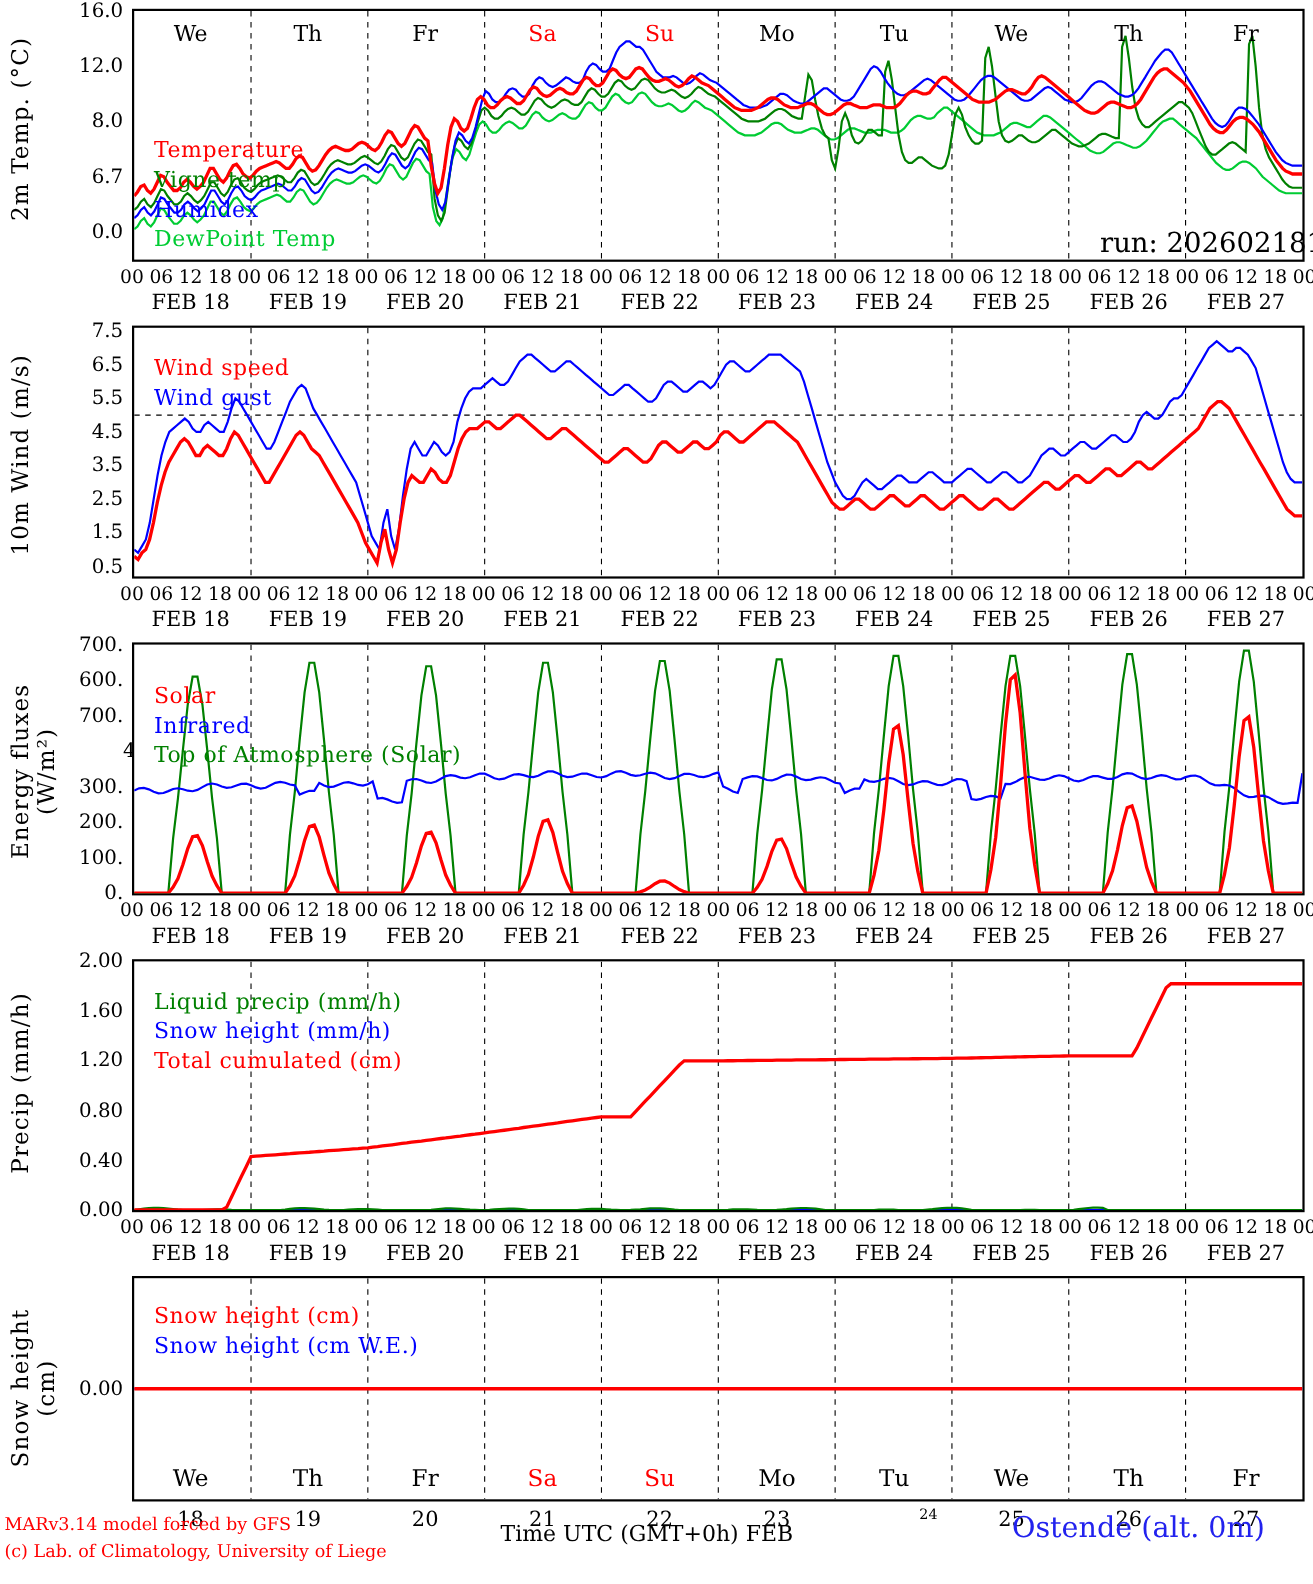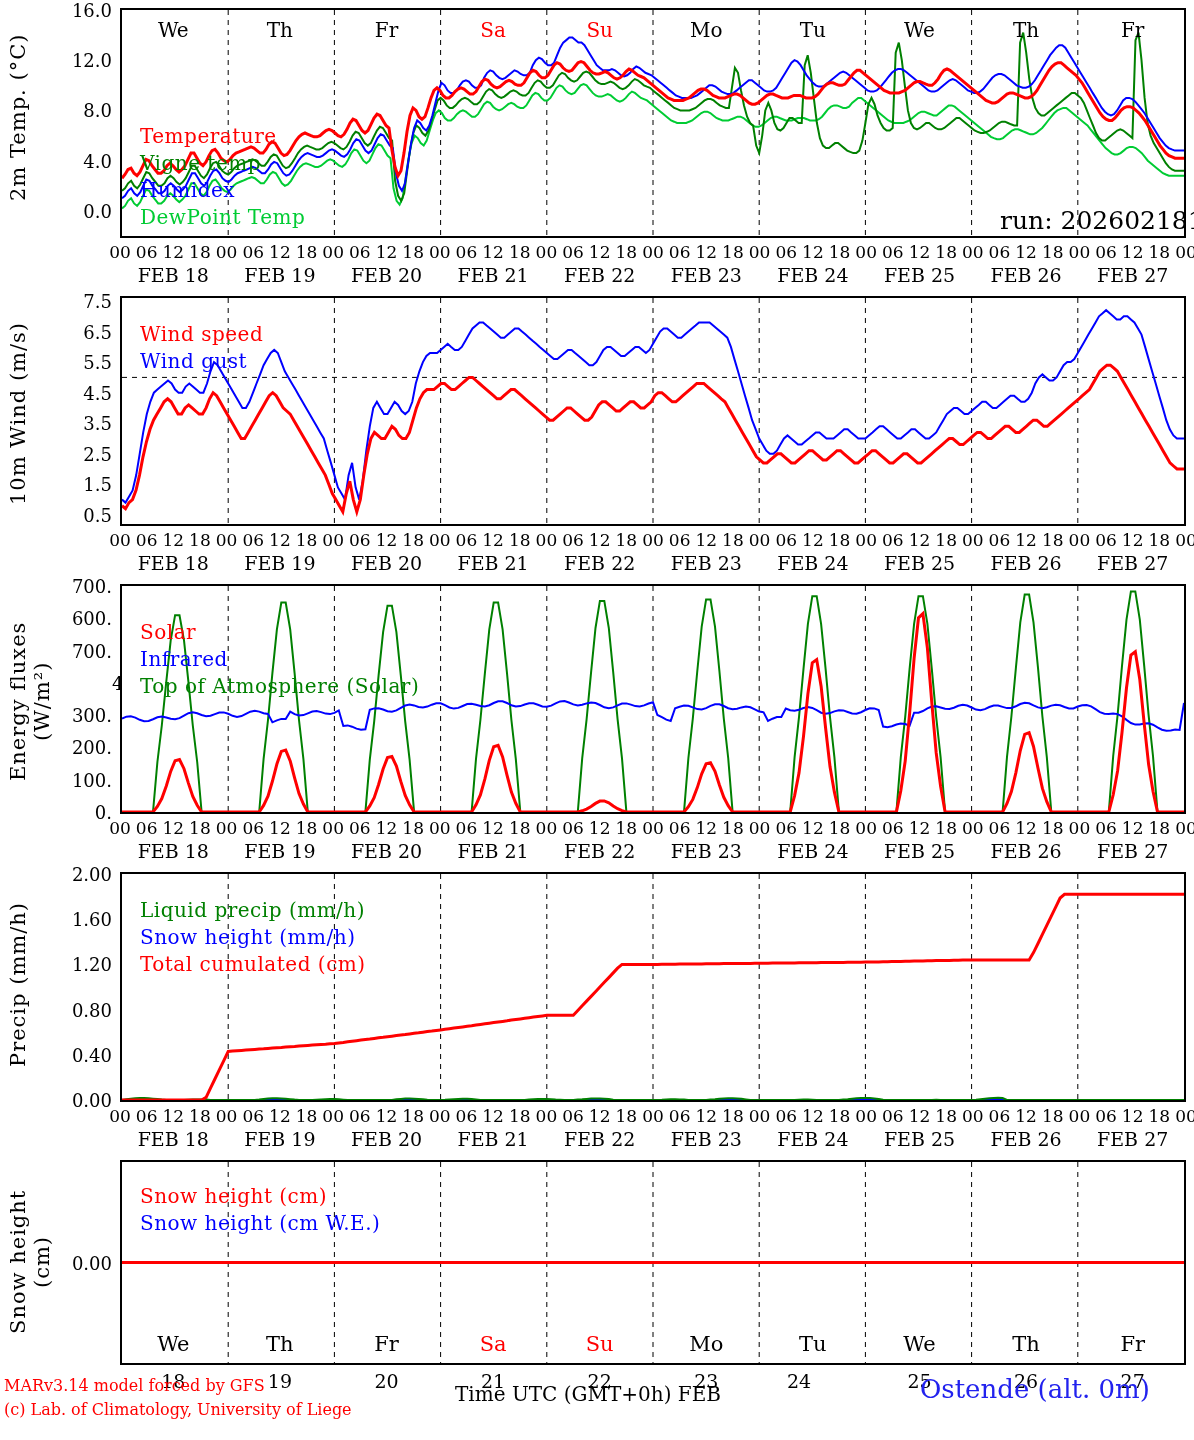--- a/index.html
+++ b/index.html
@@ -22,21 +22,21 @@
   .green{color:#008000;}
   .lgreen{color:#00cc33;}
 </style>
 </head>
 <body>
 
 <div class="panel" style="top:0;height:280px;">
   <div class="ylabel" style="left:6px;top:10px;height:215px;width:26px;">2m Temp. (°C)</div>
   <div id="temp-yticks">
       <div class="ytick" style="top: 210.889px; left: 0px; width: 112px;">0.0</div>
-      <div class="ytick" style="top: 160.667px; left: 0px; width: 112px;">4.0</div>
+      <div class="ytick" style="top: 160.667px; left: 0px; width: 112px;">6.7</div>
       <div class="ytick" style="top: 110.444px; left: 0px; width: 112px;">8.0</div>
       <div class="ytick" style="top: 60.2222px; left: 0px; width: 112px;">12.0</div>
       <div class="ytick" style="top: 10px; left: 0px; width: 112px;">16.0</div>
     </div>
   <div class="plotbox" style="left:120px;top:8px;width:1066px;height:230px;">
     <svg id="temp-svg" width="1062" height="226" viewBox="0 0 1062 226" preserveAspectRatio="none">
         <line x1="106.2" y1="0" x2="106.2" y2="226" stroke="#000" stroke-width="1" stroke-dasharray="5,5"></line>
         <line x1="212.4" y1="0" x2="212.4" y2="226" stroke="#000" stroke-width="1" stroke-dasharray="5,5"></line>
         <line x1="318.6" y1="0" x2="318.6" y2="226" stroke="#000" stroke-width="1" stroke-dasharray="5,5"></line>
         <line x1="424.8" y1="0" x2="424.8" y2="226" stroke="#000" stroke-width="1" stroke-dasharray="5,5"></line>
@@ -420,21 +420,21 @@
       <div class="dow" style="left: 1026.1px; top: 180px; font-size: 21px;">Th</div>
       <div class="dow" style="left: 1132.7px; top: 180px; font-size: 21px;">Fr</div>
     </div>
   <div id="snow-daynums">
       <div class="daylab" style="left: 173.3px; top: 218px; font-size: 19px;">18</div>
       <div class="daylab" style="left: 279.9px; top: 218px; font-size: 19px;">19</div>
       <div class="daylab" style="left: 386.5px; top: 218px; font-size: 19px;">20</div>
       <div class="daylab" style="left: 493.1px; top: 218px; font-size: 19px;">21</div>
       <div class="daylab" style="left: 599.7px; top: 218px; font-size: 19px;">22</div>
       <div class="daylab" style="left: 706.3px; top: 218px; font-size: 19px;">23</div>
-      <div class="daylab" style="left: 799px; top: 218px; font-size: 19px;">24</div>
+      <div class="daylab" style="left: 844px; top: 218px; font-size: 13px;">24</div>
       <div class="daylab" style="left: 919.5px; top: 218px; font-size: 19px;">25</div>
       <div class="daylab" style="left: 1026.1px; top: 218px; font-size: 19px;">26</div>
       <div class="daylab" style="left: 1132.7px; top: 218px; font-size: 19px;">27</div>
     </div>
 </div>
 
 <div class="footL" style="left:4px;top:1376px;">MARv3.14 model forced by GFS</div>
 <div class="footL" style="left:4px;top:1400px;">(c) Lab. of Climatology, University of Liege</div>
 <div class="footC" style="left:455px;top:1382px;">Time UTC (GMT+0h) FEB</div>
 <div class="footR" style="left:920px;top:1374px;">Ostende (alt. 0m)</div>

